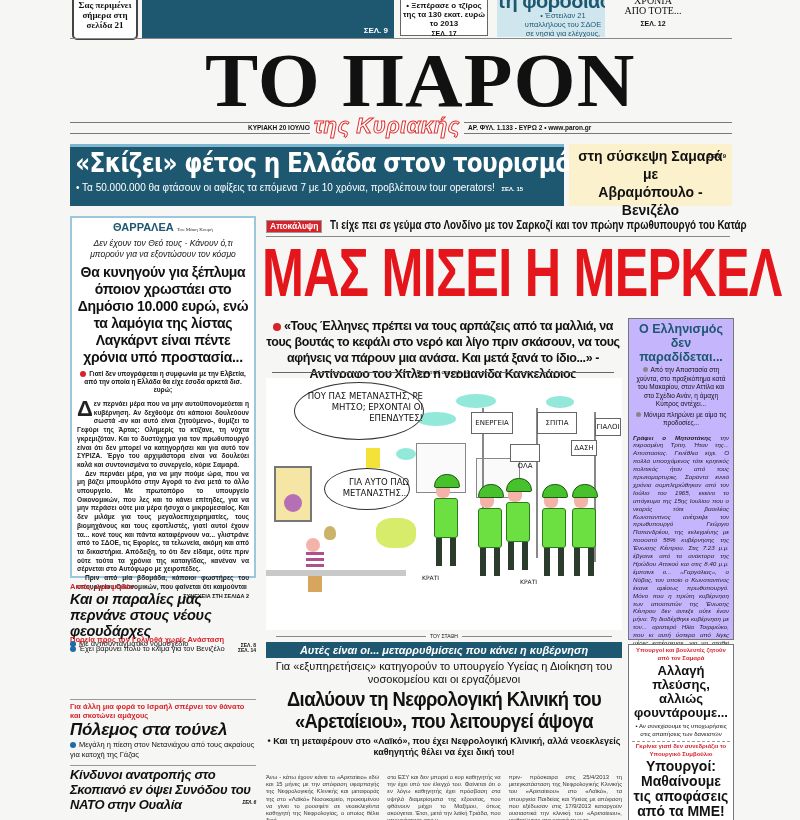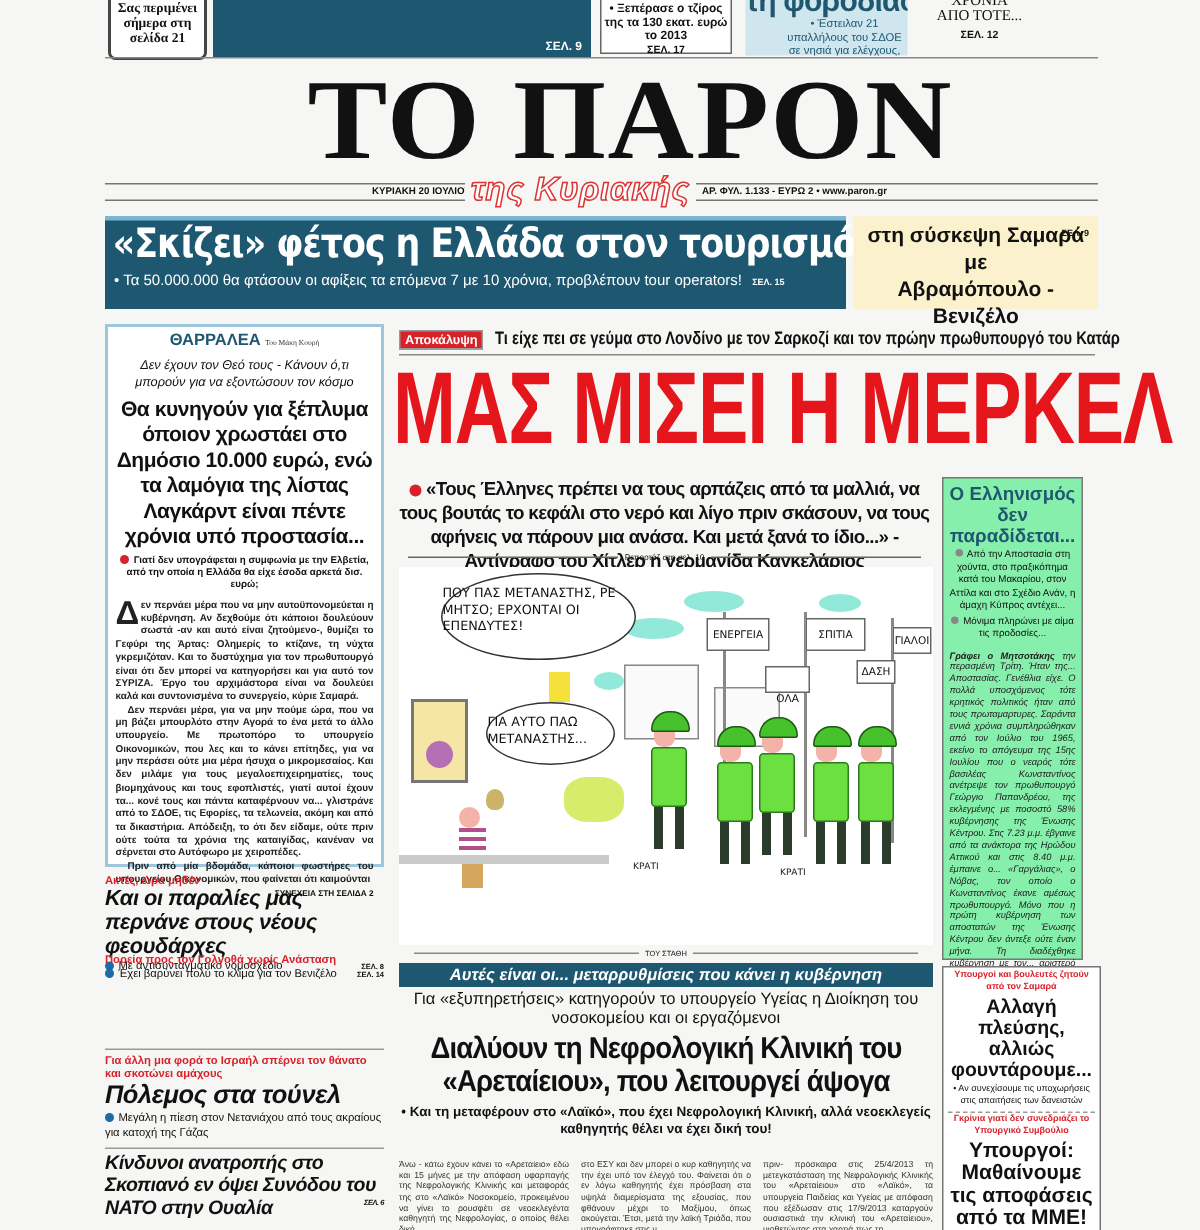--- a/index.html
+++ b/index.html
@@ -64,41 +64,41 @@
   .expose-tag { left: 266px; top: 220px; background: #d8222a; color: #fff; font-weight: bold; font-size: 8.5px; line-height: 11px; padding: 0 3px; border: 1px solid #999; }
   .expose-line { left: 330px; top: 217px; font-weight: bold; font-size: 12px; line-height: 16px; white-space: nowrap; transform: scaleX(0.82); transform-origin: left; }
   .expose-rule { left: 266px; top: 236px; width: 464px; height: 1px; background: #888; }
   .main-head { left: 262px; top: 232px; width: 470px; color: #e4161c; font-weight: bold; font-size: 68px; line-height: 80px; white-space: nowrap; transform: scaleX(0.74); transform-origin: left; letter-spacing: -1px; font-family: "Liberation Sans", sans-serif; }
   .main-quote { left: 266px; top: 318px; width: 354px; text-align: center; font-weight: bold; font-size: 12.5px; line-height: 16px; letter-spacing: -0.4px; }
   .report-ref { left: 266px; top: 368px; width: 354px; text-align: center; font-size: 5.5px; line-height: 8px; }
   .report-ref::before, .report-ref::after { content: ""; display: inline-block; width: 140px; height: 1px; background: #666; vertical-align: middle; margin: 0 4px; }
 
   
   .cartoon { left: 266px; top: 378px; width: 356px; height: 252px; background: #fff; overflow: hidden; }
-  .bubble { position: absolute; background: #fff; border: 1px solid #333; border-radius: 50%; text-align: left; font-family: "DejaVu Sans", sans-serif; font-size: 8.5px; line-height: 11px; color: #111; }
+  .bubble { position: absolute; background: #fff; border: 1px solid #333; border-radius: 50%; text-align: right; font-family: "DejaVu Sans", sans-serif; font-size: 8.5px; line-height: 11px; color: #111; }
   .soldier { position: absolute; width: 26px; }
   .soldier .helm { width: 26px; height: 14px; background: #47c12c; border-radius: 13px 13px 2px 2px; border: 1px solid #1c5a12; }
   .soldier .face { width: 14px; height: 10px; background: #f3b3a8; margin-left: 2px; border-radius: 0 0 6px 6px; }
   .soldier .bodyc { width: 24px; height: 40px; background: #6be040; border: 1px solid #2b7a1c; border-radius: 3px; }
   .soldier .legs { width: 20px; height: 28px; margin-left: 2px; border-left: 6px solid #2b3c2c; border-right: 6px solid #2b3c2c; }
   .flag { position: absolute; background: #fff; border: 1px solid #666; font-size: 7px; font-family: "DejaVu Sans", sans-serif; text-align: center; line-height: 10px; }
   .pole { position: absolute; width: 1.5px; background: #888; }
   .cartoon-credit { left: 266px; top: 632px; width: 356px; text-align: center; font-size: 5px; line-height: 8px; }
   .cartoon-credit::before, .cartoon-credit::after { content: ""; display: inline-block; width: 150px; height: 1px; background: #888; vertical-align: middle; margin: 0 4px; }
 
   
   .reform-bar { left: 266px; top: 642px; width: 356px; height: 16px; background: #1d5770; color: #fff; text-align: center; font-weight: bold; font-style: italic; font-size: 11px; line-height: 16px; }
   .neph-deck { left: 266px; top: 660px; width: 356px; text-align: center; font-size: 11px; line-height: 13px; }
   .neph-head { left: 266px; top: 688px; width: 356px; text-align: center; font-weight: bold; font-size: 20px; line-height: 22px; letter-spacing: -0.6px; transform: scaleX(0.92); }
   .neph-sub { left: 266px; top: 736px; width: 356px; font-weight: bold; font-size: 9px; line-height: 11px; text-align: center; }
   .neph-cols { left: 266px; top: 774px; width: 356px; height: 46px; display: flex; gap: 8px; font-size: 5.8px; line-height: 7.2px; overflow: hidden; color: #333; }
   .neph-cols div { flex: 1; text-align: justify; }
 
   
-  .hell { left: 628px; top: 318px; width: 94px; height: 322px; border: 1px solid #777; background: #86efac; padding: 3px 4px; }
+  .hell { left: 628px; top: 318px; width: 106px; height: 322px; border: 1px solid #777; background: #c4b5fd; padding: 3px 4px; }
   .hell .h { color: #1d5770; font-weight: bold; font-size: 12.5px; line-height: 14px; text-align: center; }
   .hell .bul { font-size: 6.5px; line-height: 8.5px; text-align: center; margin-top: 2px; }
   .hell .txt { font-size: 6.2px; line-height: 7.9px; font-style: italic; text-align: justify; margin-top: 6px; color: #222; }
   .hell .cont { font-size: 5.5px; font-weight: bold; text-align: right; margin-top: 2px; }
   .dot-grey { display: inline-block; width: 5px; height: 5px; border-radius: 50%; background: #888; margin-right: 3px; }
 
   .min-box { left: 628px; top: 644px; width: 106px; height: 180px; border: 1px solid #777; border-bottom: none; background: #fff; padding: 2px 3px; text-align: center; }
   .min-box .kick { color: #d8222a; font-weight: bold; font-size: 6px; line-height: 7.5px; }
   .min-box .h { font-weight: bold; font-size: 13px; line-height: 14px; margin-top: 2px; }
   .min-box .b { font-size: 6px; line-height: 8px; margin-top: 2px; }

